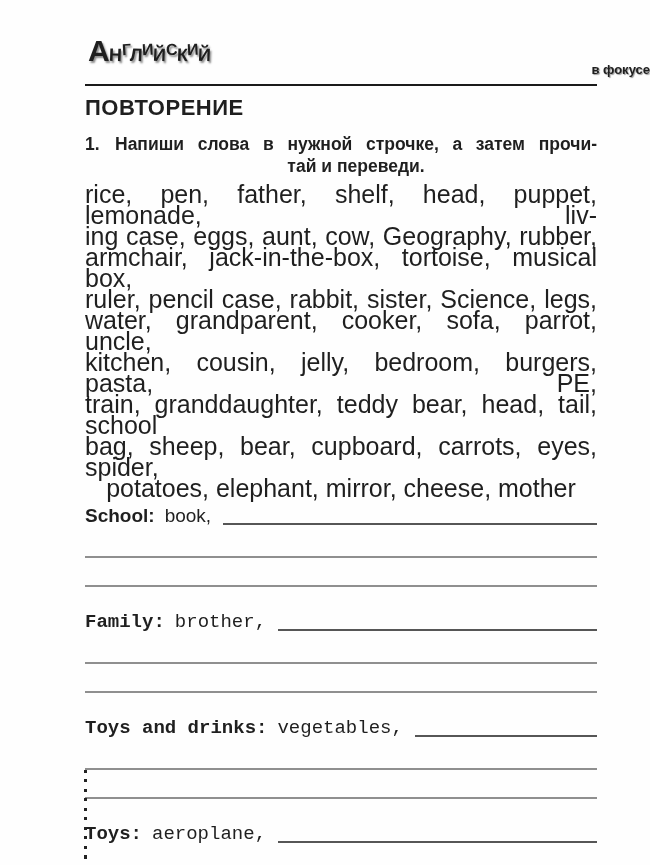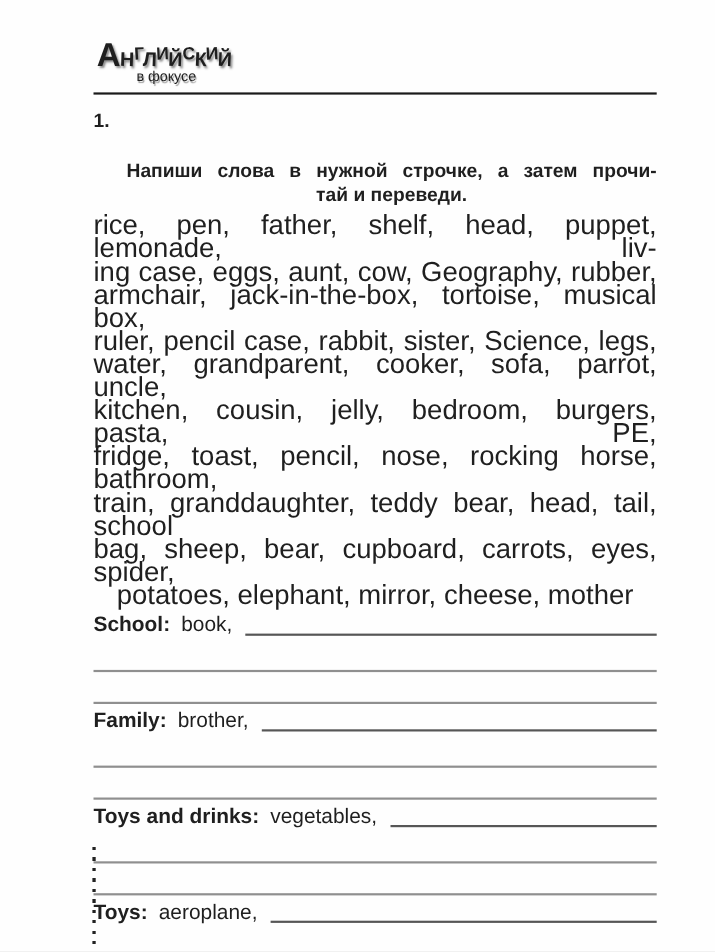--- a/index.html
+++ b/index.html
@@ -25,49 +25,50 @@
     text-transform: uppercase;
     line-height: 30px;
     height: 32px;
     white-space: nowrap;
   }
   .lt { display: inline-block; text-shadow: 1.5px 2px 2px rgba(0,0,0,0.45); }
   .lt-up { transform: translateY(-6px) rotate(-3deg); font-size: 16px; }
   .lt-dn { transform: translateY(0px) rotate(2deg); font-size: 18px; }
   .lt-first { font-size: 30px !important; transform: none !important; }
   .logo-sub {
-    font-weight: 400;
+    font-weight: 700;
     font-size: 13px;
     margin: -6px 0 0 36px;
     text-shadow: 1px 1px 1px rgba(0,0,0,0.4);
+    text-align: right;
   }
 
   .header-rule { margin: 7px 53px 0 85px; border-top: 2px solid #1a1a1a; }
 
   
   .heading {
     margin: 9px 53px 0 85px;
     font-size: 22px;
     font-weight: 800;
     letter-spacing: 0.5px;
   }
   .exercise { display: flex; margin: 12px 53px 0 85px; font-weight: 700; font-size: 17.5px; line-height: 22px; }
   .ex-num { width: 30px; flex: none; }
-  .ex-text { flex: 1; margin-top: 46px; }
+  .ex-text { flex: 1; }
 
   .jline { text-align: justify; text-align-last: justify; text-justify: inter-word; }
   .lline { text-align: center; }
 
   
   .wordlist { margin: 7px 53px 0 85px; font-size: 25px; line-height: 21px; }
 
   
   .category .cat-row { display: flex; align-items: baseline; height: 24px; text-align: right; }
   .cat-row-first { margin-top: 6px; }
-  .cat-row-next { margin-top: 5px; }
+  .cat-row-next { margin-top: 24px; font-family: Liberation Mono, monospace; }
   .cat-label { font-weight: 700; font-size: 19px; white-space: nowrap; }
   .cat-example { margin-left: 10px; font-size: 19px; white-space: nowrap; }
   .writein-line {
     flex: 1;
     height: 2px;
     background: #565656;
     align-self: flex-end;
     margin: 0 0 4px 12px;
   }
   .blank-line { border-bottom: 2px solid #8f8f8f; margin-top: 27px; }
@@ -89,37 +90,37 @@
 
 <div class="page">
 
   <div class="logo">
     <div class="logo-title"><span class="lt lt-up lt-first">А</span><span class="lt lt-dn">н</span><span class="lt lt-up">г</span><span class="lt lt-dn">л</span><span class="lt lt-up">и</span><span class="lt lt-dn">й</span><span class="lt lt-up">с</span><span class="lt lt-dn">к</span><span class="lt lt-up">и</span><span class="lt lt-dn">й</span></div>
     <div class="logo-sub">в фокусе</div>
   </div>
 
   <div class="header-rule"></div>
 
+  <div class="heading">ПОВТОРЕНИЕ</div>
 
   <div class="exercise">
     <span class="ex-num">1.</span>
     <div class="ex-text">
       <div class="jline">Напиши слова в нужной строчке, а затем прочи-</div>
       <div class="lline">тай и переведи.</div>
     </div>
   </div>
 
   <div class="wordlist">
     <div class="jline">rice, pen, father, shelf, head, puppet, lemonade, liv-</div>
     <div class="jline">ing case, eggs, aunt, cow, Geography, rubber,</div>
     <div class="jline">armchair, jack-in-the-box, tortoise, musical box,</div>
     <div class="jline">ruler, pencil case, rabbit, sister, Science, legs,</div>
     <div class="jline">water, grandparent, cooker, sofa, parrot, uncle,</div>
     <div class="jline">kitchen, cousin, jelly, bedroom, burgers, pasta, PE,</div>
-    <div class="jline">fridge, toast, pencil, nose, rocking horse, bathroom,</div>
     <div class="jline">train, granddaughter, teddy bear, head, tail, school</div>
     <div class="jline">bag, sheep, bear, cupboard, carrots, eyes, spider,</div>
     <div class="lline">potatoes, elephant, mirror, cheese, mother</div>
   </div>
 
   <div class="content">
 
     <section class="category">
       <div class="cat-row cat-row-first">
         <span class="cat-label">School:</span>

